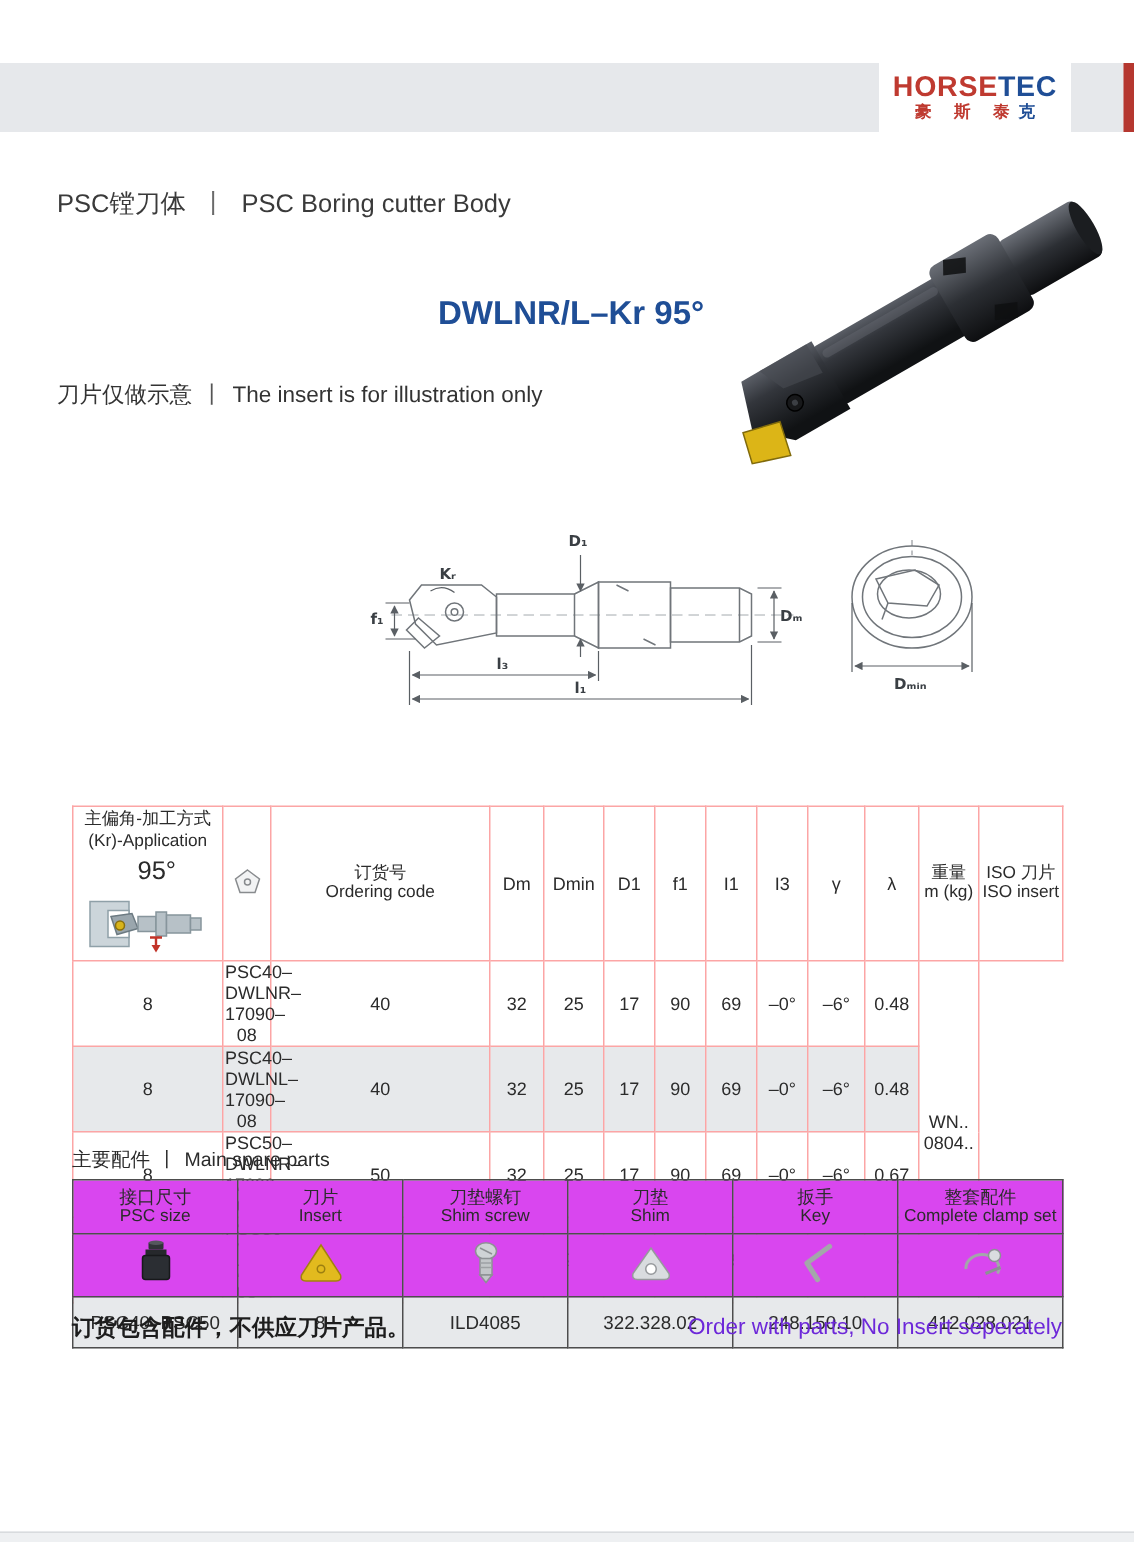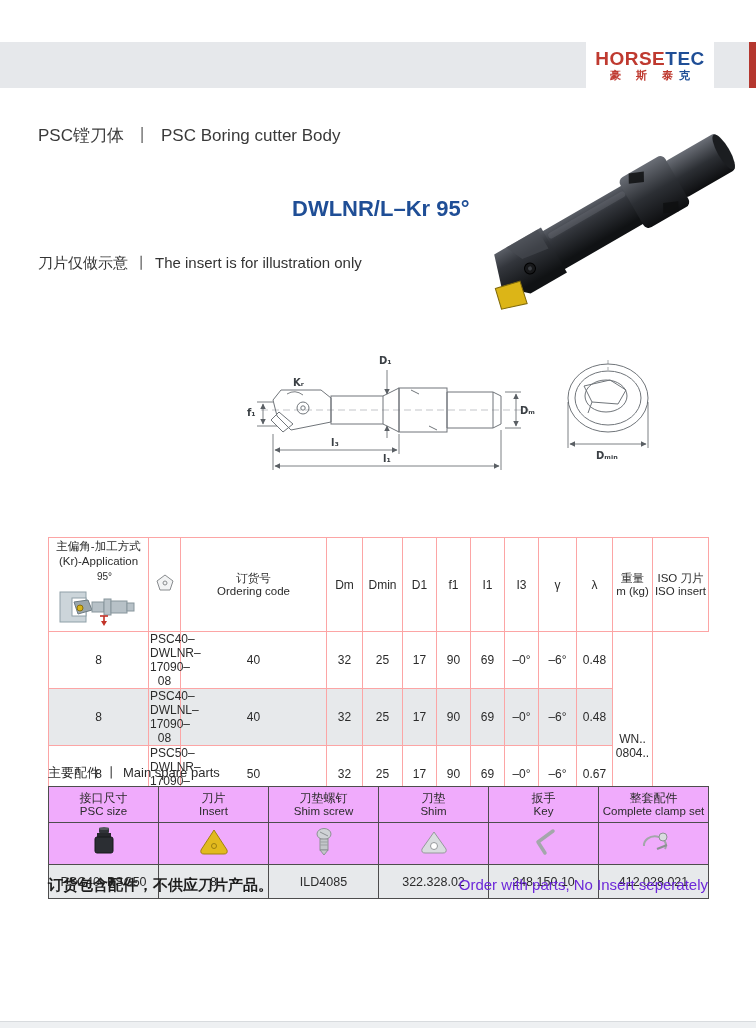--- a/index.html
+++ b/index.html
@@ -35,28 +35,28 @@
   
   table{border-collapse:collapse;table-layout:fixed;}
   #main-table{left:48px;top:537px;width:660px;font-size:12px;}
   #main-table th,#main-table td{border:1px solid #fca5a5;text-align:center;vertical-align:middle;padding:0 1px;background:#fff;color:#2b2b2b;font-weight:400;}
   #main-table thead tr{height:36px;}
   #main-table tbody tr{height:24px;}
   #main-table tbody tr:nth-child(even) td{background:#e7e9eb;}
   #main-table td.app-cell,#main-table td.iso-cell{background:#fff !important;}
   #main-table .hdr2{font-size:11.5px;line-height:13px;}
   .app-cell .app-hd{font-size:11.5px;line-height:13px;padding-top:2px;}
-  .app-cell .app-angle{font-size:10px;margin-top:3px;padding-left:12px;}
+  .app-cell .app-angle{font-size:17px;margin-top:3px;padding-left:12px;}
   .app-cell svg{margin-top:4px;}
 
   
   #spare-label{left:48px;top:764px;font-size:13px;color:#2b2b2b;}
   #spare-label .sep{margin:0 5px;}
   #spare-table{left:48px;top:786px;width:660px;font-size:12.5px;}
-  #spare-table th,#spare-table td{border:1px solid #4d4d4d;text-align:center;vertical-align:middle;background:#f0abfc;color:#2b2b2b;font-weight:400;padding:0 2px;}
+  #spare-table th,#spare-table td{border:1px solid #4d4d4d;text-align:center;vertical-align:middle;background:#d946ef;color:#2b2b2b;font-weight:400;padding:0 2px;}
   #spare-table thead tr{height:36px;}
   #spare-table .icon-row{height:42px;}
   #spare-table .val-row{height:34px;}
   #spare-table .val-row td{background:#e7e9eb;}
   #spare-table .hcn{font-size:12px;line-height:13px;}
   #spare-table .hen{font-size:11.5px;line-height:12px;}
 
   #note-cn{left:48px;top:876px;font-size:15px;font-weight:700;color:#1d1d1d;text-align:right;}
   #note-en{right:48px;top:876px;font-size:15px;color:#6d28d9;}
 

